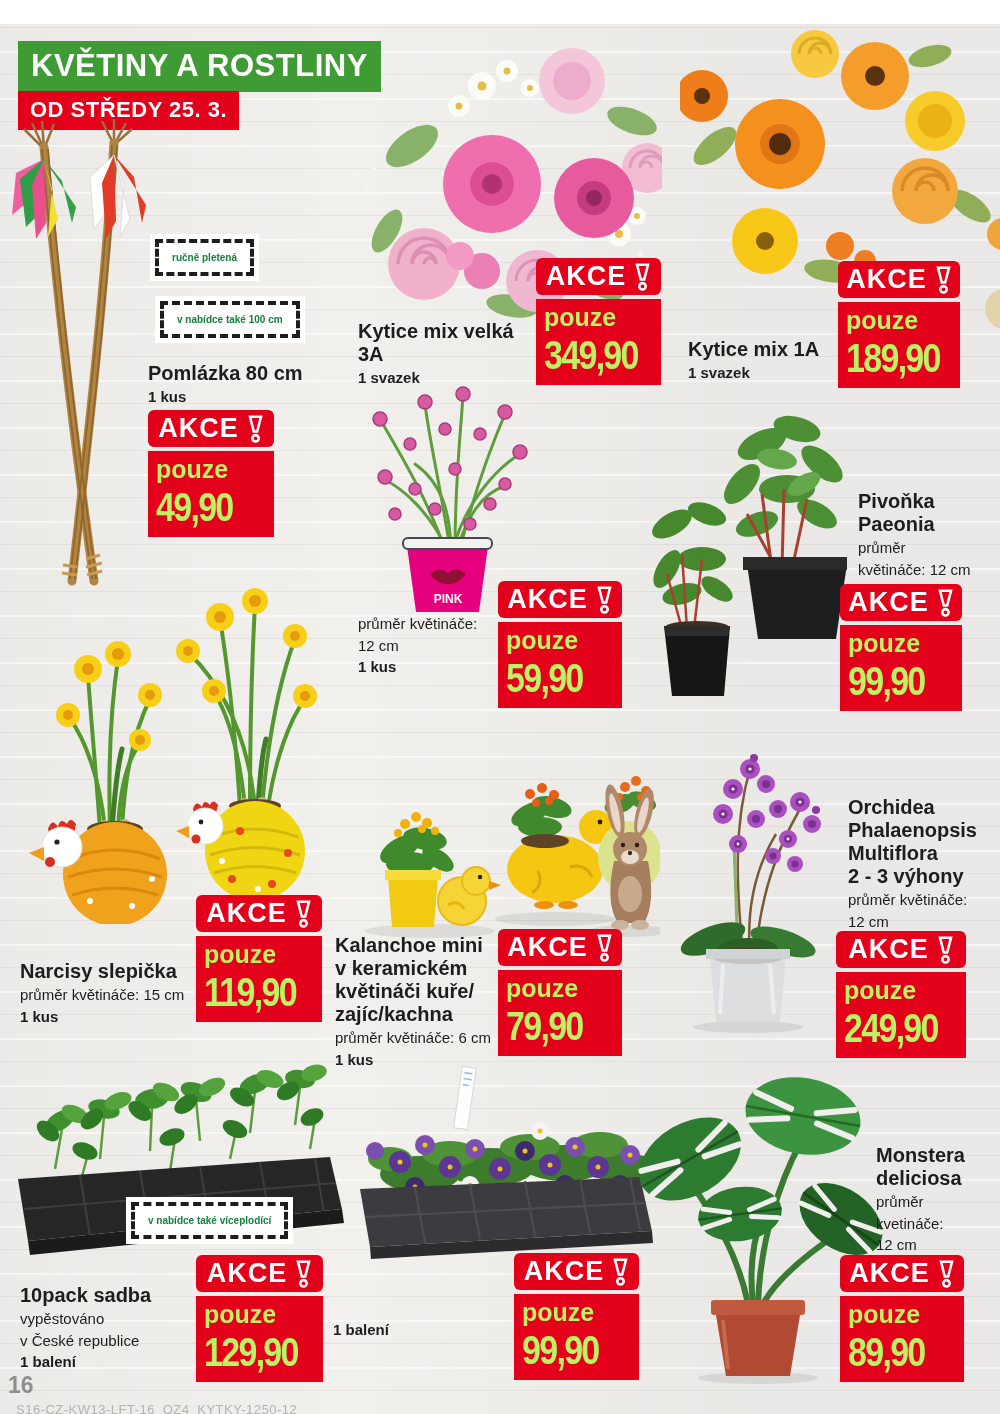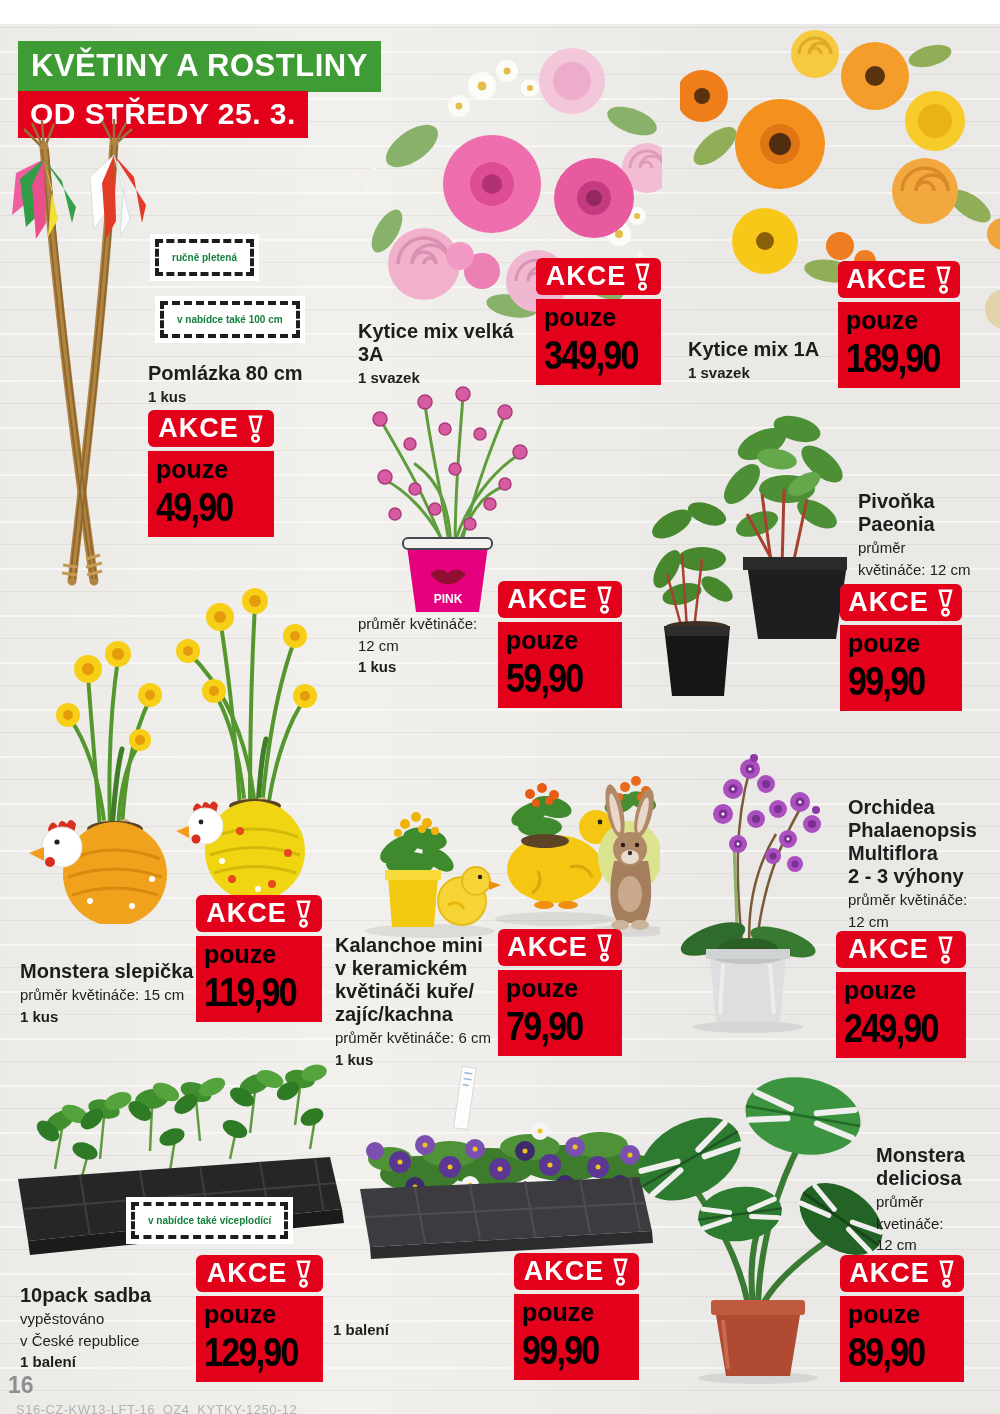--- a/index.html
+++ b/index.html
@@ -14,39 +14,39 @@
     margin-top: 24px;
   }
   .abs{position:absolute;}
   .title-banner{
     left:18px;top:17px;background:#3f9c35;color:#fff;
     font-size:31px;font-weight:700;letter-spacing:0.5px;
     padding:7px 13px 8px;white-space:nowrap;
   }
   .date-banner{
     left:18px;top:67px;background:#e2001a;color:#fff;
-    font-size:30px;font-weight:700;letter-spacing:0.5px;
+    font-size:22px;font-weight:700;letter-spacing:0.5px;
     padding:6px 12px 7px;white-space:nowrap;
   }
   .note{background:#fff;padding:5px;}
   .note-in{
     border:4px dashed #1d1d1b;padding:9px 13px;font-size:10px;font-weight:700;
     white-space:nowrap;color:#15803d;
   }
   .pinfo{line-height:1.15;}
   .pname div{font-size:20px;font-weight:700;line-height:1.15;}
   .pdetail{font-size:15px;line-height:1.3;margin-top:2px;}
   .punit{font-size:15px;font-weight:700;line-height:1.3;margin-top:2px;}
   .price-badge{display:flex;flex-direction:column;gap:4px;}
   .akce-row{
     background:#e2001a;color:#fff;height:37px;display:flex;align-items:center;
     justify-content:center;gap:8px;font-size:27px;font-weight:700;letter-spacing:1px;border-radius:6px;
   }
   .akce-row .excl{width:17px;height:30px;}
-  .pz{background:#e2001a;color:#000000;padding:5px 8px 9px;}
+  .pz{background:#e2001a;color:#bef264;padding:5px 8px 9px;}
   .pz-label{font-size:25px;font-weight:700;line-height:1.1;}
   .pz-price{
     font-size:40px;font-weight:700;letter-spacing:-2px;line-height:1.05;
     white-space:nowrap;transform:scaleX(0.85);transform-origin:left center;margin-top:2px;
   }
   .footer-page{left:8px;top:1348px;font-size:23px;font-weight:700;color:#8f8f8f;}
   .footer-code{left:16px;top:1378px;font-size:13px;color:#b3b3b3;letter-spacing:0.5px;}
   svg{display:block;}
 </style>
 </head>
@@ -678,21 +678,21 @@
       <div>Pivoňka</div>
       <div>Paeonia</div>
     </div>
     <div class="pdetail">průměr</div>
     <div class="pdetail">květináče: 12 cm</div>
     <div class="punit">1 kus</div>
   </div>
 
   <div class="abs pinfo" style="left:20px;top:936px;width:240px">
     <div class="pname">
-      <div>Monstera slepička</div>
+      <div>Narcisy slepička</div>
     </div>
     <div class="pdetail">průměr květináče: 15 cm</div>
     <div class="punit">1 kus</div>
   </div>
 
   <div class="abs pinfo" style="left:335px;top:910px;width:180px">
     <div class="pname">
       <div>Kalanchoe mini</div>
       <div>v keramickém</div>
       <div>květináči kuře/</div>

